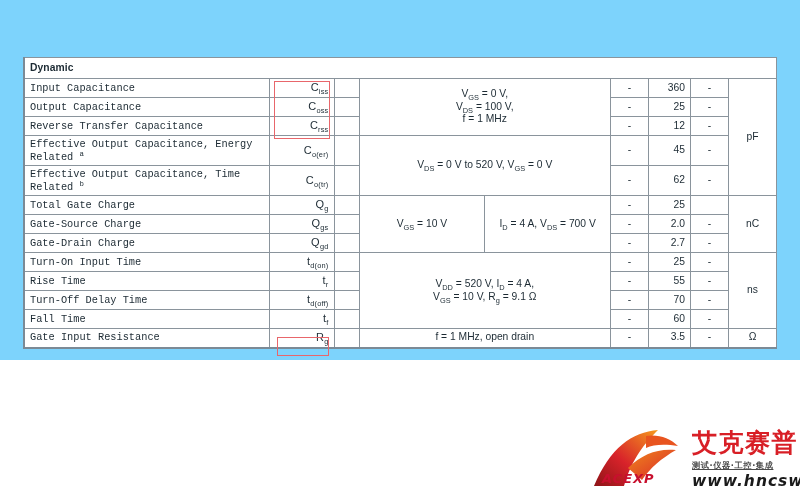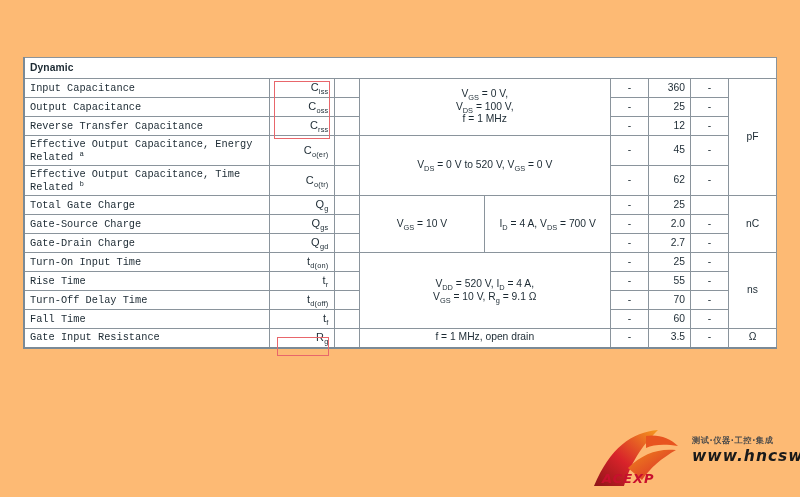--- a/index.html
+++ b/index.html
@@ -2,21 +2,21 @@
 <html><head>
 <meta charset="utf-8">
 <style>
   * { box-sizing: border-box; margin: 0; padding: 0; }
   html, body {
     width: 800px; height: 497px;
     background: #ffffff;
     font-family: "Liberation Sans", sans-serif;
     overflow: hidden;
   }
-  #page { position: relative; width: 800px; height: 497px; background:#fdba74; }
+  #page { position: relative; width: 800px; height: 360px; background:#7dd3fc; }
 
   
   #spec-table {
     position: absolute;
     left: 23px; top: 57px;
     width: 754px;
     border-collapse: collapse;
     table-layout: fixed;
     background: #ffffff;
     border-left: 2px solid #7b8a96;
@@ -95,20 +95,21 @@
     white-space: nowrap;
   }
   #wm-tag {
     font-family: "DejaVu Sans", sans-serif;
     font-size: 8.2px;
     font-weight: bold;
     color: #4a4a4a;
     letter-spacing: .6px;
     margin-top: 5px;
     white-space: nowrap;
+    text-decoration: underline;
   }
   #wm-url {
     font-family: "DejaVu Sans", sans-serif;
     font-size: 15.5px;
     font-weight: bold;
     font-style: italic;
     color: #1a1a1a;
     letter-spacing: 1px;
     margin-top: 1px;
     white-space: nowrap;
@@ -297,18 +298,19 @@
           <stop offset="0" stop-color="#f0881c"></stop>
           <stop offset="1" stop-color="#d8232a"></stop>
         </linearGradient>
       </defs>
       <path d="M6 58 C22 20, 44 4, 70 2 C58 14, 44 30, 36 58 Z" fill="url(#gr1)"></path>
       <path d="M40 40 C54 26, 70 20, 88 22 C74 30, 62 40, 54 52 Z" fill="url(#gr2)"></path>
       <path d="M58 8 C70 6, 82 10, 90 18 C78 16, 66 16, 58 20 Z" fill="#e8541f"></path>
       <text x="14" y="55" font-family="DejaVu Sans, sans-serif" font-size="13" font-weight="bold" font-style="italic" fill="#c8102e" letter-spacing="1">ACEXP</text>
     </svg>
     <div id="wm-right">
+      <div id="wm-cn">艾克赛普</div>
       <div id="wm-tag">测试·仪器·工控·集成</div>
       <div id="wm-url">www.hncsw.net</div>
     </div>
   </div>
 
 </div>
 
 </body></html>

